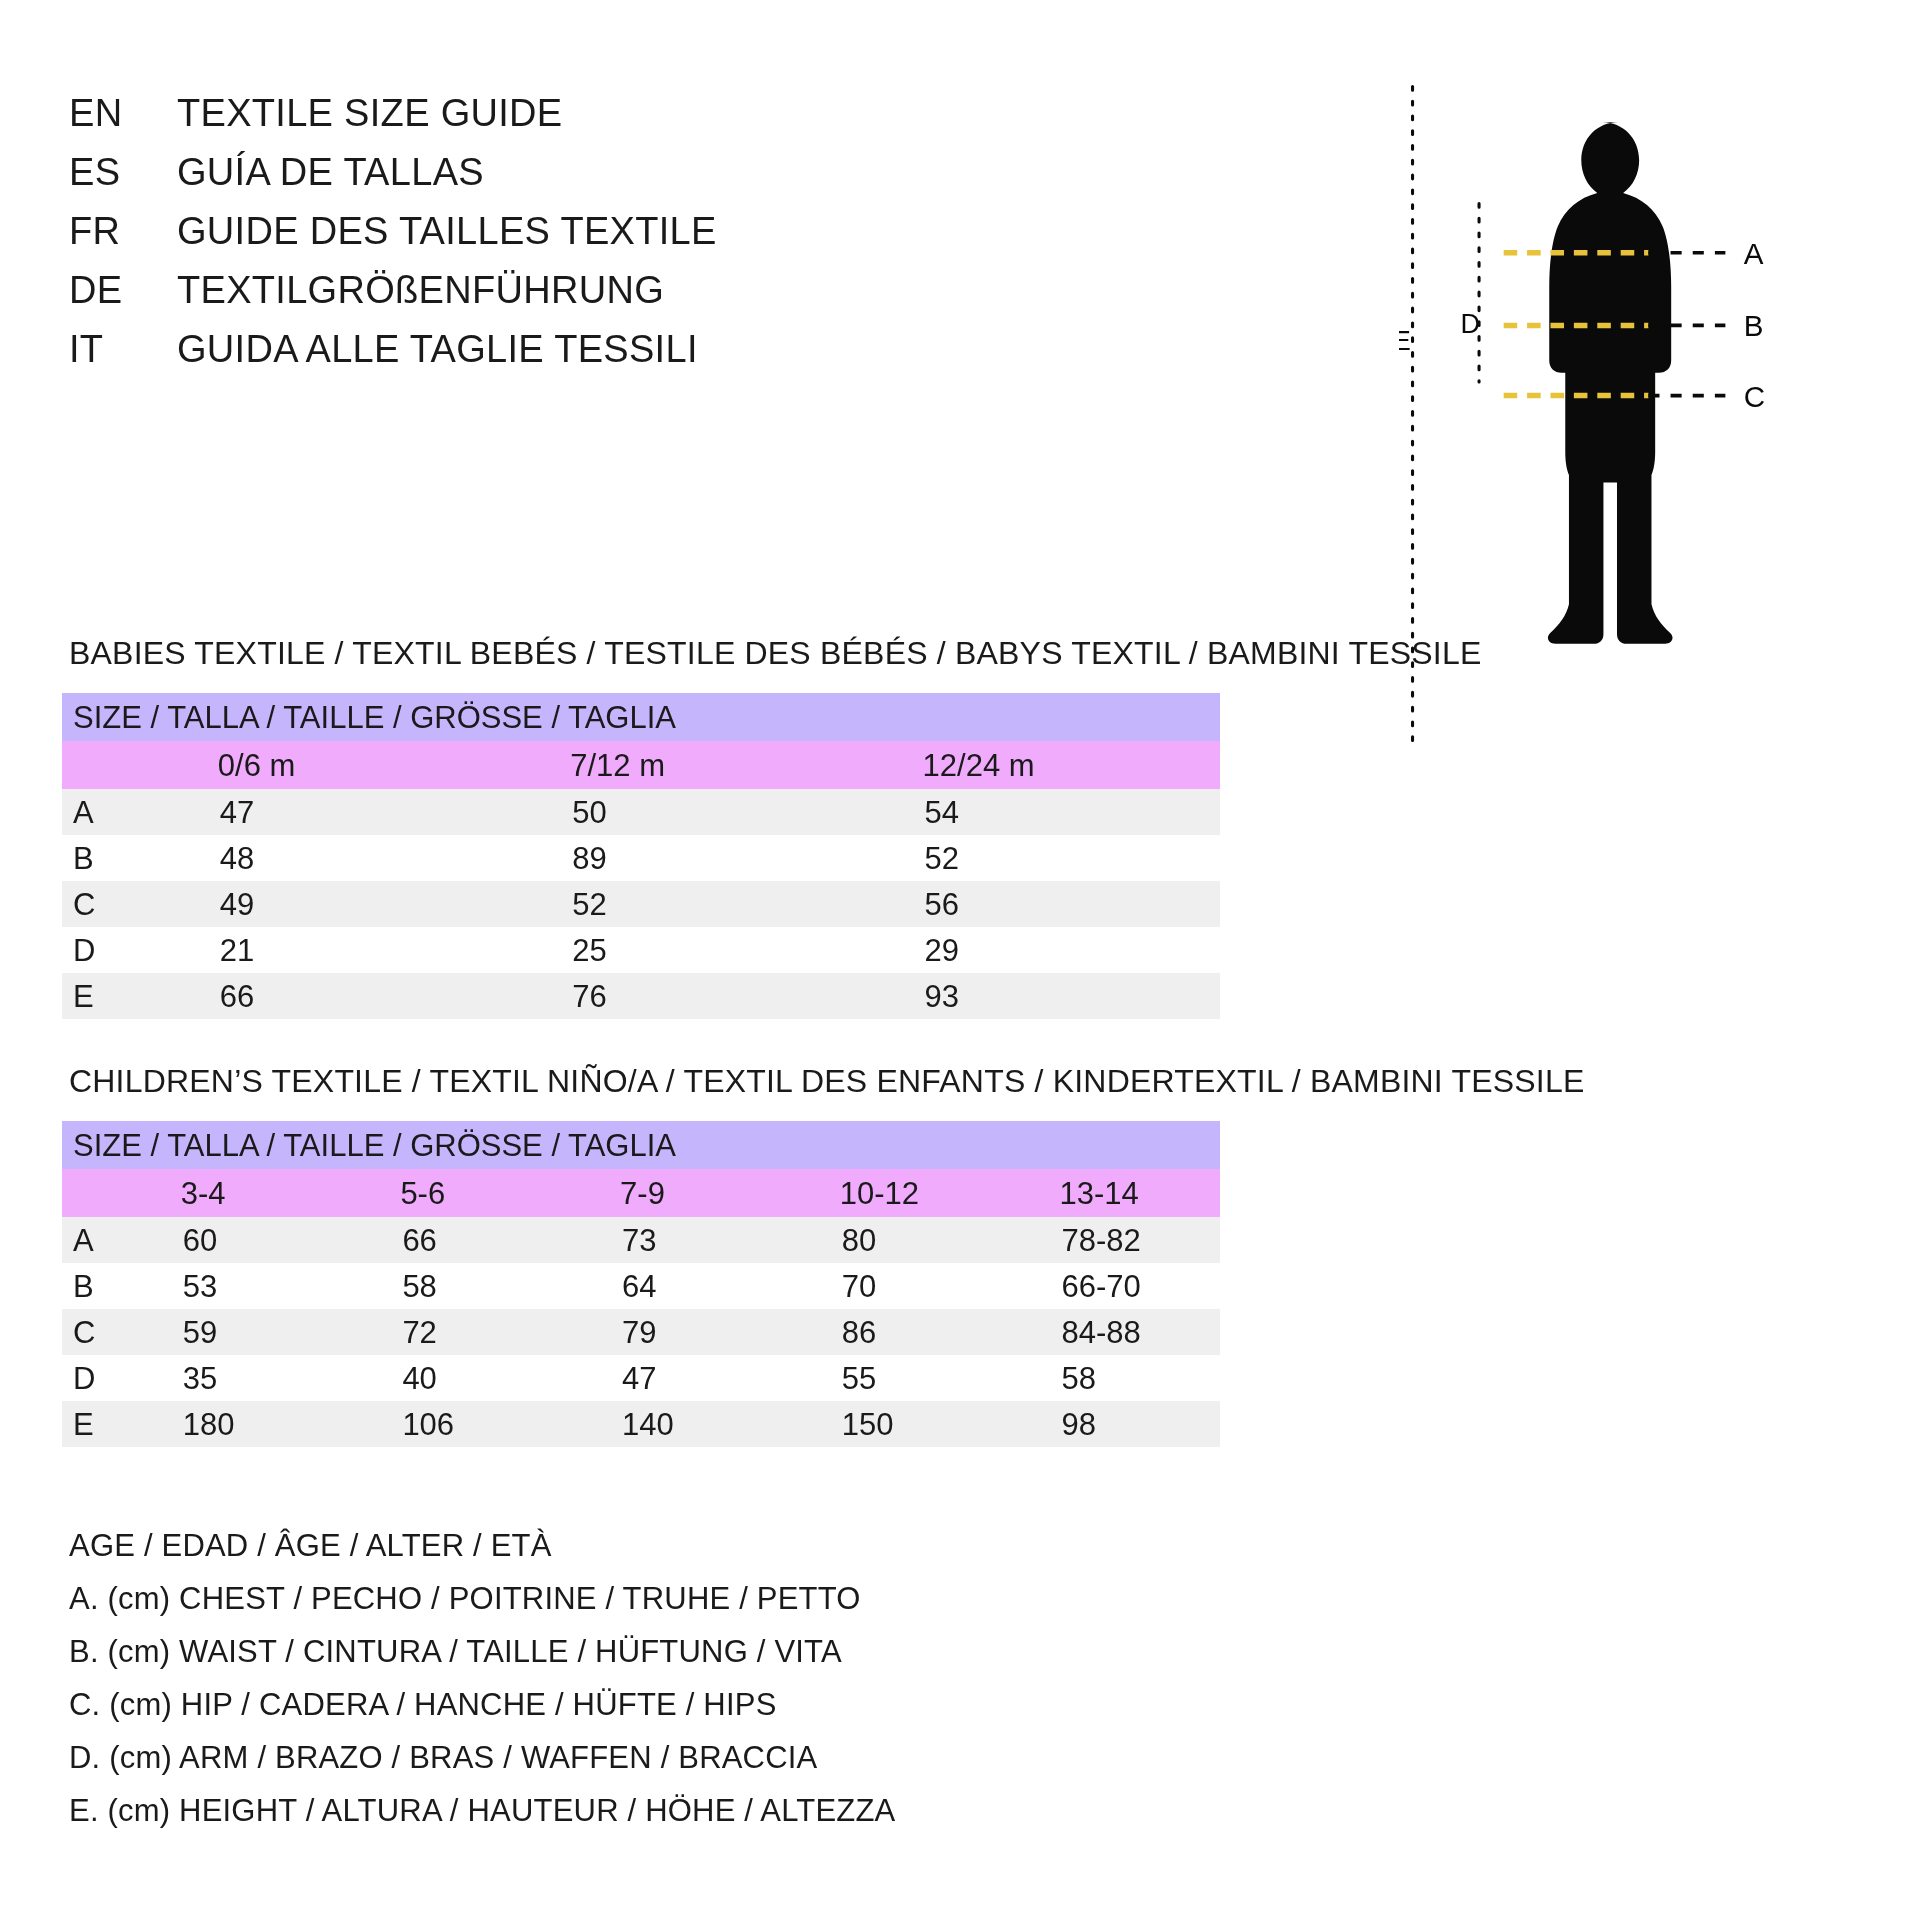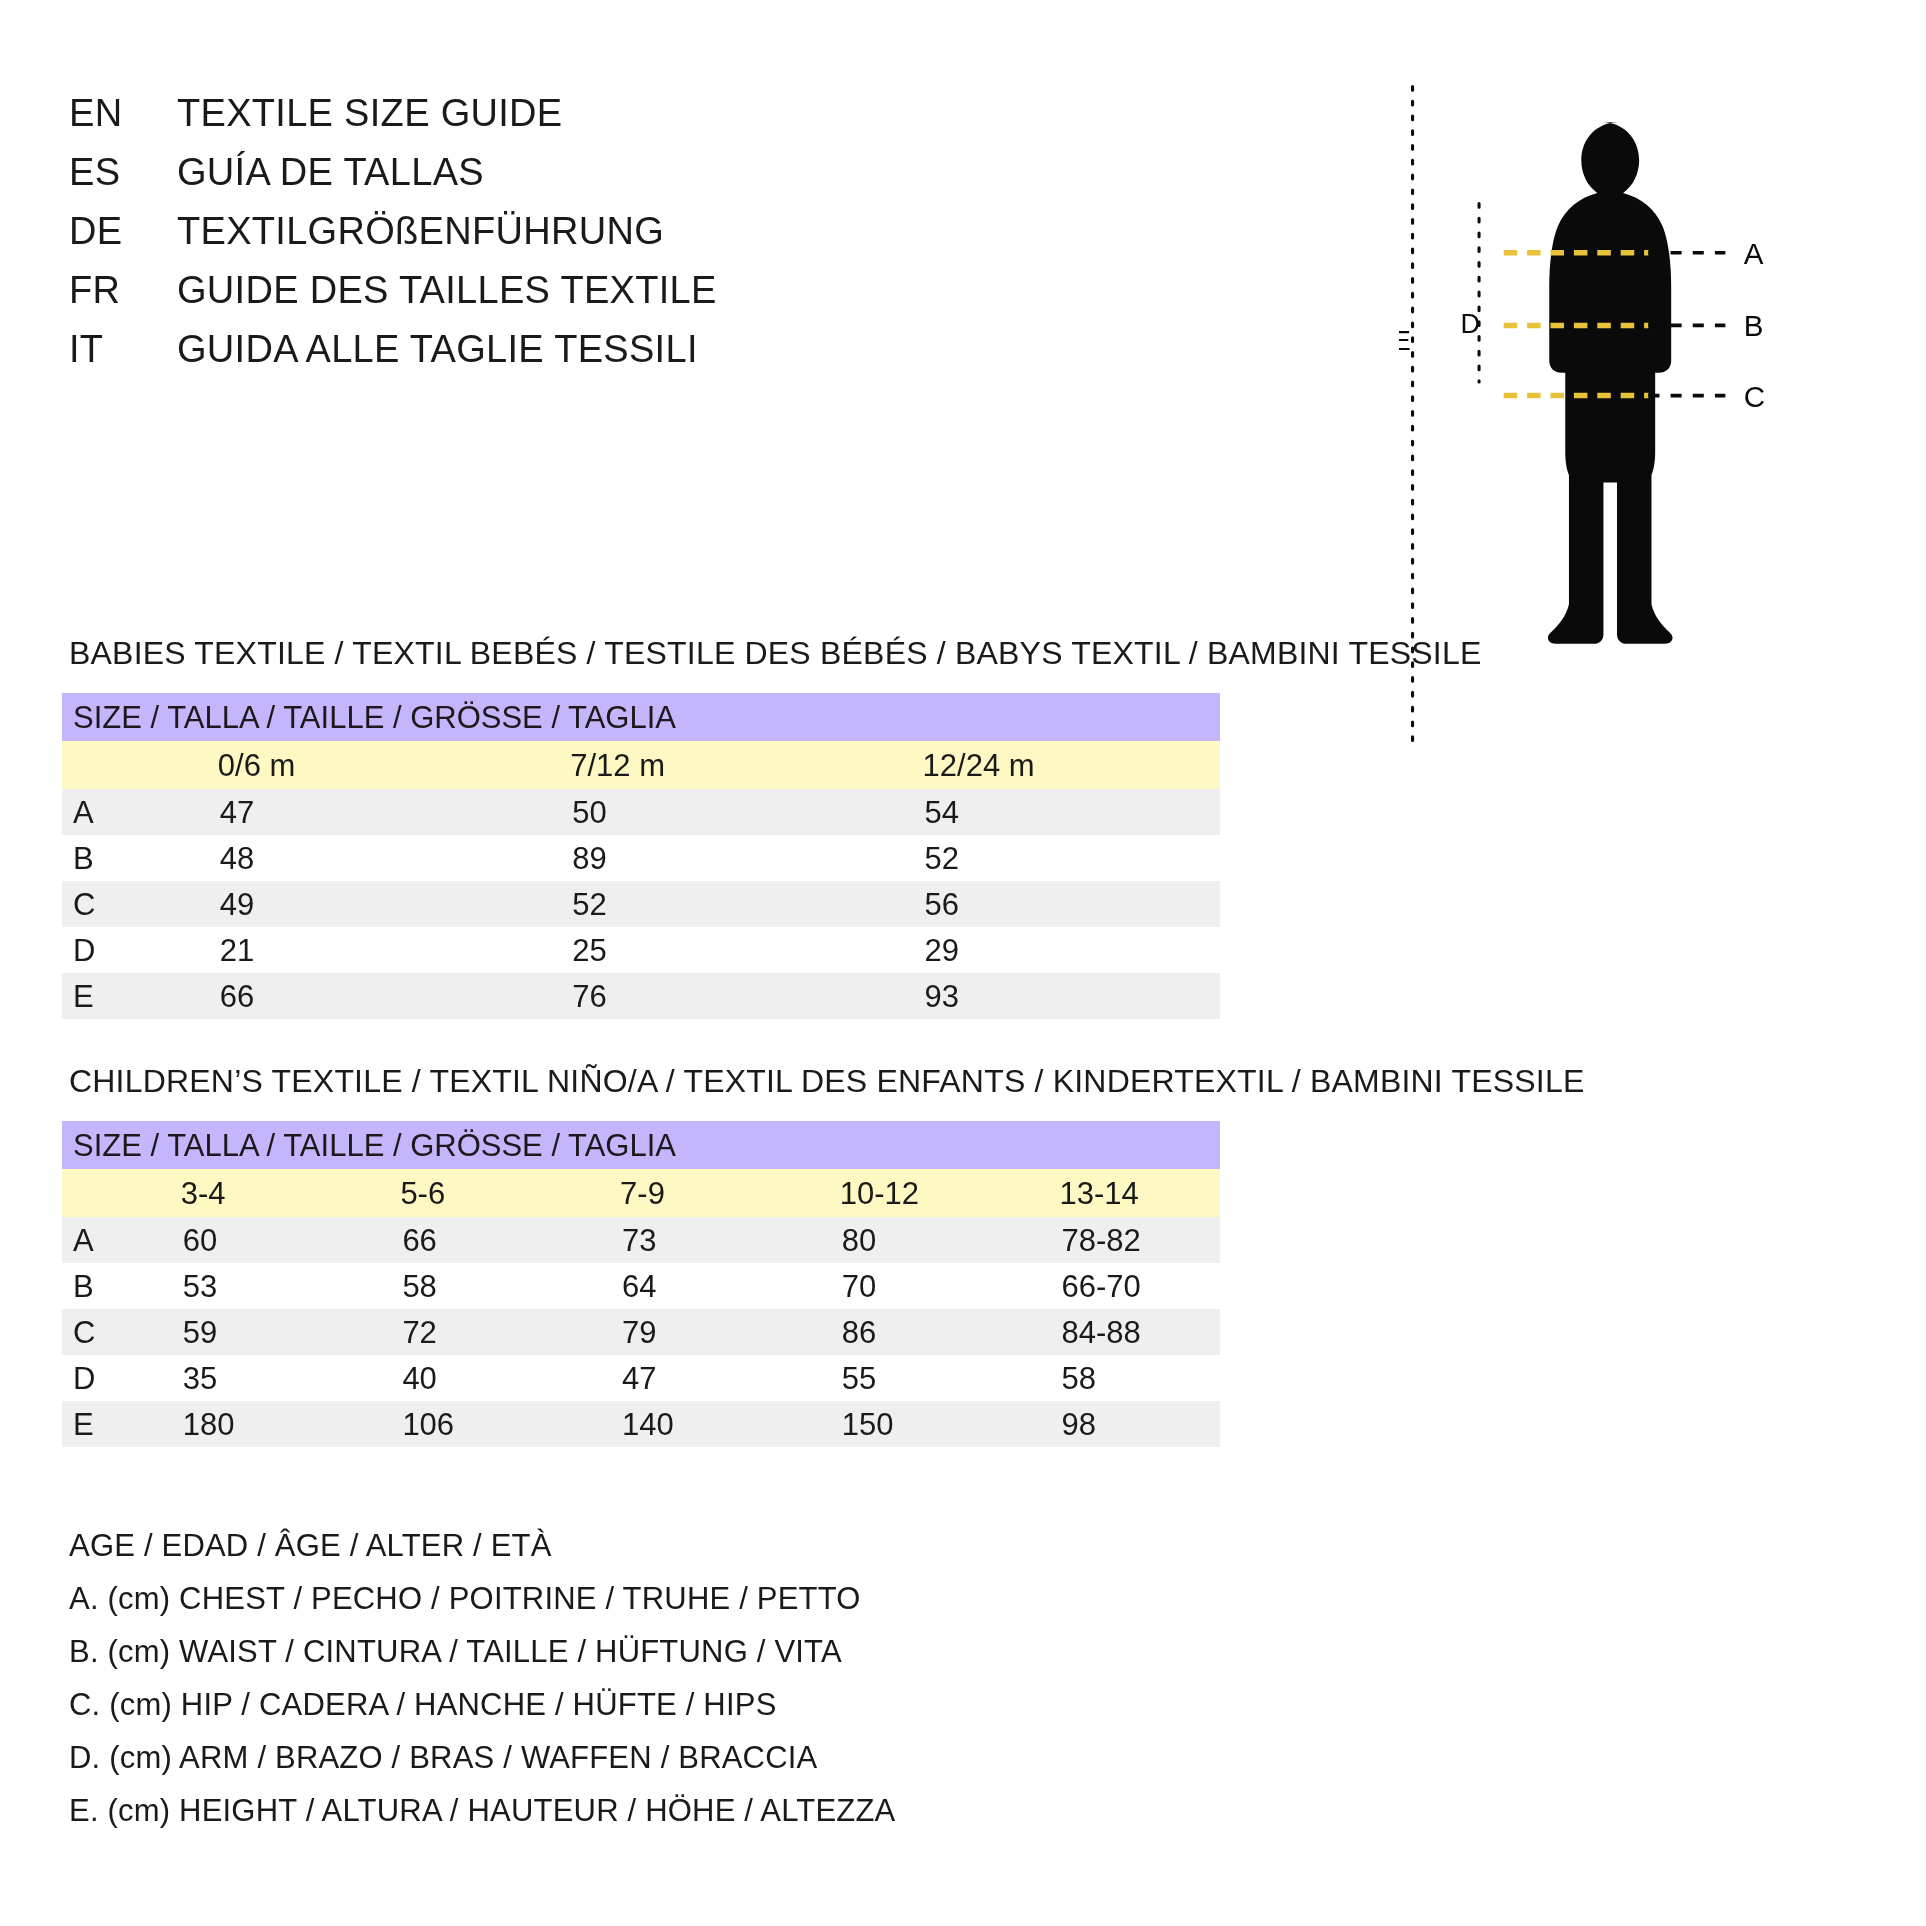--- a/index.html
+++ b/index.html
@@ -96,21 +96,21 @@
   .col-label {
     width: 68px;
     padding-left: 11px !important;
   }
   .size-table .c1 { width: 219px; }
   .size-table .c2 { width: 219px; }
   .size-table .c3 { width: 219px; }
   .size-table .c4 { width: 219px; }
   .size-table .c5 { width: 216px; }
 
-  .hdr-row td { background: #fef9c3; height: 48px; }
+  .hdr-row td { background: #f0abfc; height: 48px; }
 
   
   .pad-a { padding-left: 55px !important; }
   .pad-b { padding-left: 57px !important; }
 
   
   .legend {
     position: absolute;
     left: 69px;
     top: 1528px;
@@ -132,26 +132,26 @@
   <div class="titles">
     <div class="title-row">
       <div class="title-lang">EN</div>
       <div class="title-text">TEXTILE SIZE GUIDE</div>
     </div>
     <div class="title-row">
       <div class="title-lang">ES</div>
       <div class="title-text">GUÍA DE TALLAS</div>
     </div>
     <div class="title-row">
+      <div class="title-lang">FR</div>
+      <div class="title-text">GUIDE DES TAILLES TEXTILE</div>
+    </div>
+    <div class="title-row">
       <div class="title-lang">DE</div>
       <div class="title-text">TEXTILGRÖßENFÜHRUNG</div>
-    </div>
-    <div class="title-row">
-      <div class="title-lang">FR</div>
-      <div class="title-text">GUIDE DES TAILLES TEXTILE</div>
     </div>
     <div class="title-row">
       <div class="title-lang">IT</div>
       <div class="title-text">GUIDA ALLE TAGLIE TESSILI</div>
     </div>
   </div>
 
   <div class="figure-wrap">
     <svg class="figure-svg" width="468" height="690" viewBox="0 0 760 1120" xmlns="http://www.w3.org/2000/svg">
 

